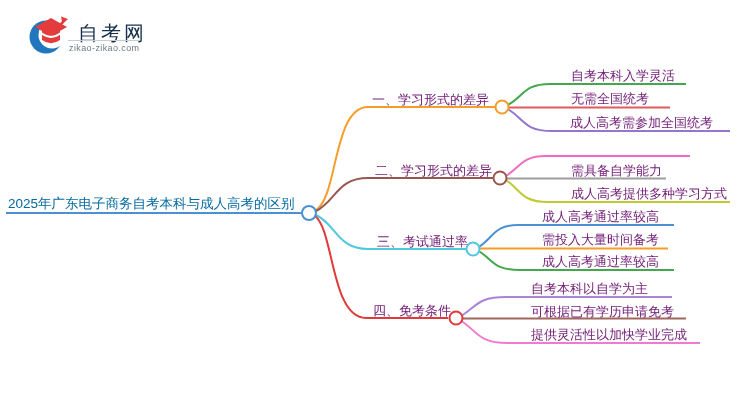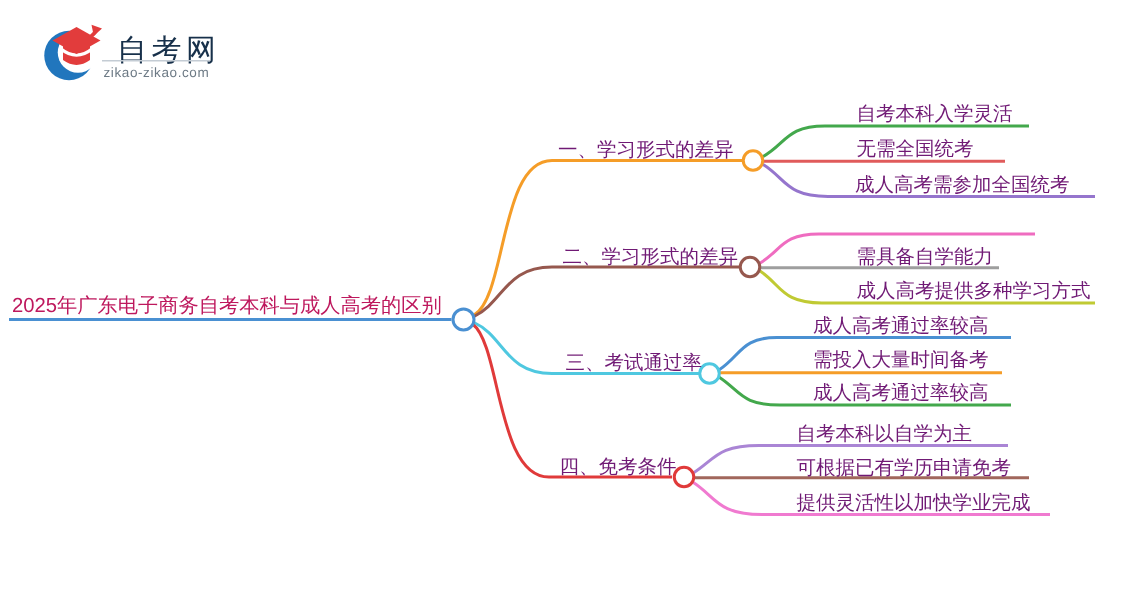--- a/index.html
+++ b/index.html
@@ -1,20 +1,20 @@
 <!DOCTYPE html>
 <html><head>
 <meta charset="utf-8">
 <style>
   html,body{margin:0;padding:0;background:#fff;}
   .stage{position:relative;width:750px;height:410px;background:#ffffff;overflow:hidden;
          font-family:"Liberation Sans","DejaVu Sans",sans-serif;}
   .edges{position:absolute;left:0;top:0;}
   .label{position:absolute;white-space:nowrap;color:#701a75;font-size:13px;line-height:15px;cursor:default;}
-  .root-label{font-size:13.5px;color:#be185d;}
+  .root-label{font-size:13.5px;color:#0369a1;}
   .logo{position:absolute;left:28px;top:12px;width:130px;height:46px;cursor:pointer;}
   .logo-icon{position:absolute;left:0;top:2px;}
   .logo-title{position:absolute;left:50px;top:8px;font-size:20px;font-weight:normal;color:#17304a;letter-spacing:3px;}
   .logo-divider{position:absolute;left:40px;top:28px;width:72px;height:0;border-top:1px solid #c4ccd4;}
   .logo-domain{position:absolute;left:41px;top:31px;font-size:9px;color:#6d7a85;letter-spacing:.4px;text-align:right;}
 </style>
 </head>
 <body>
 
 <div class="stage">

